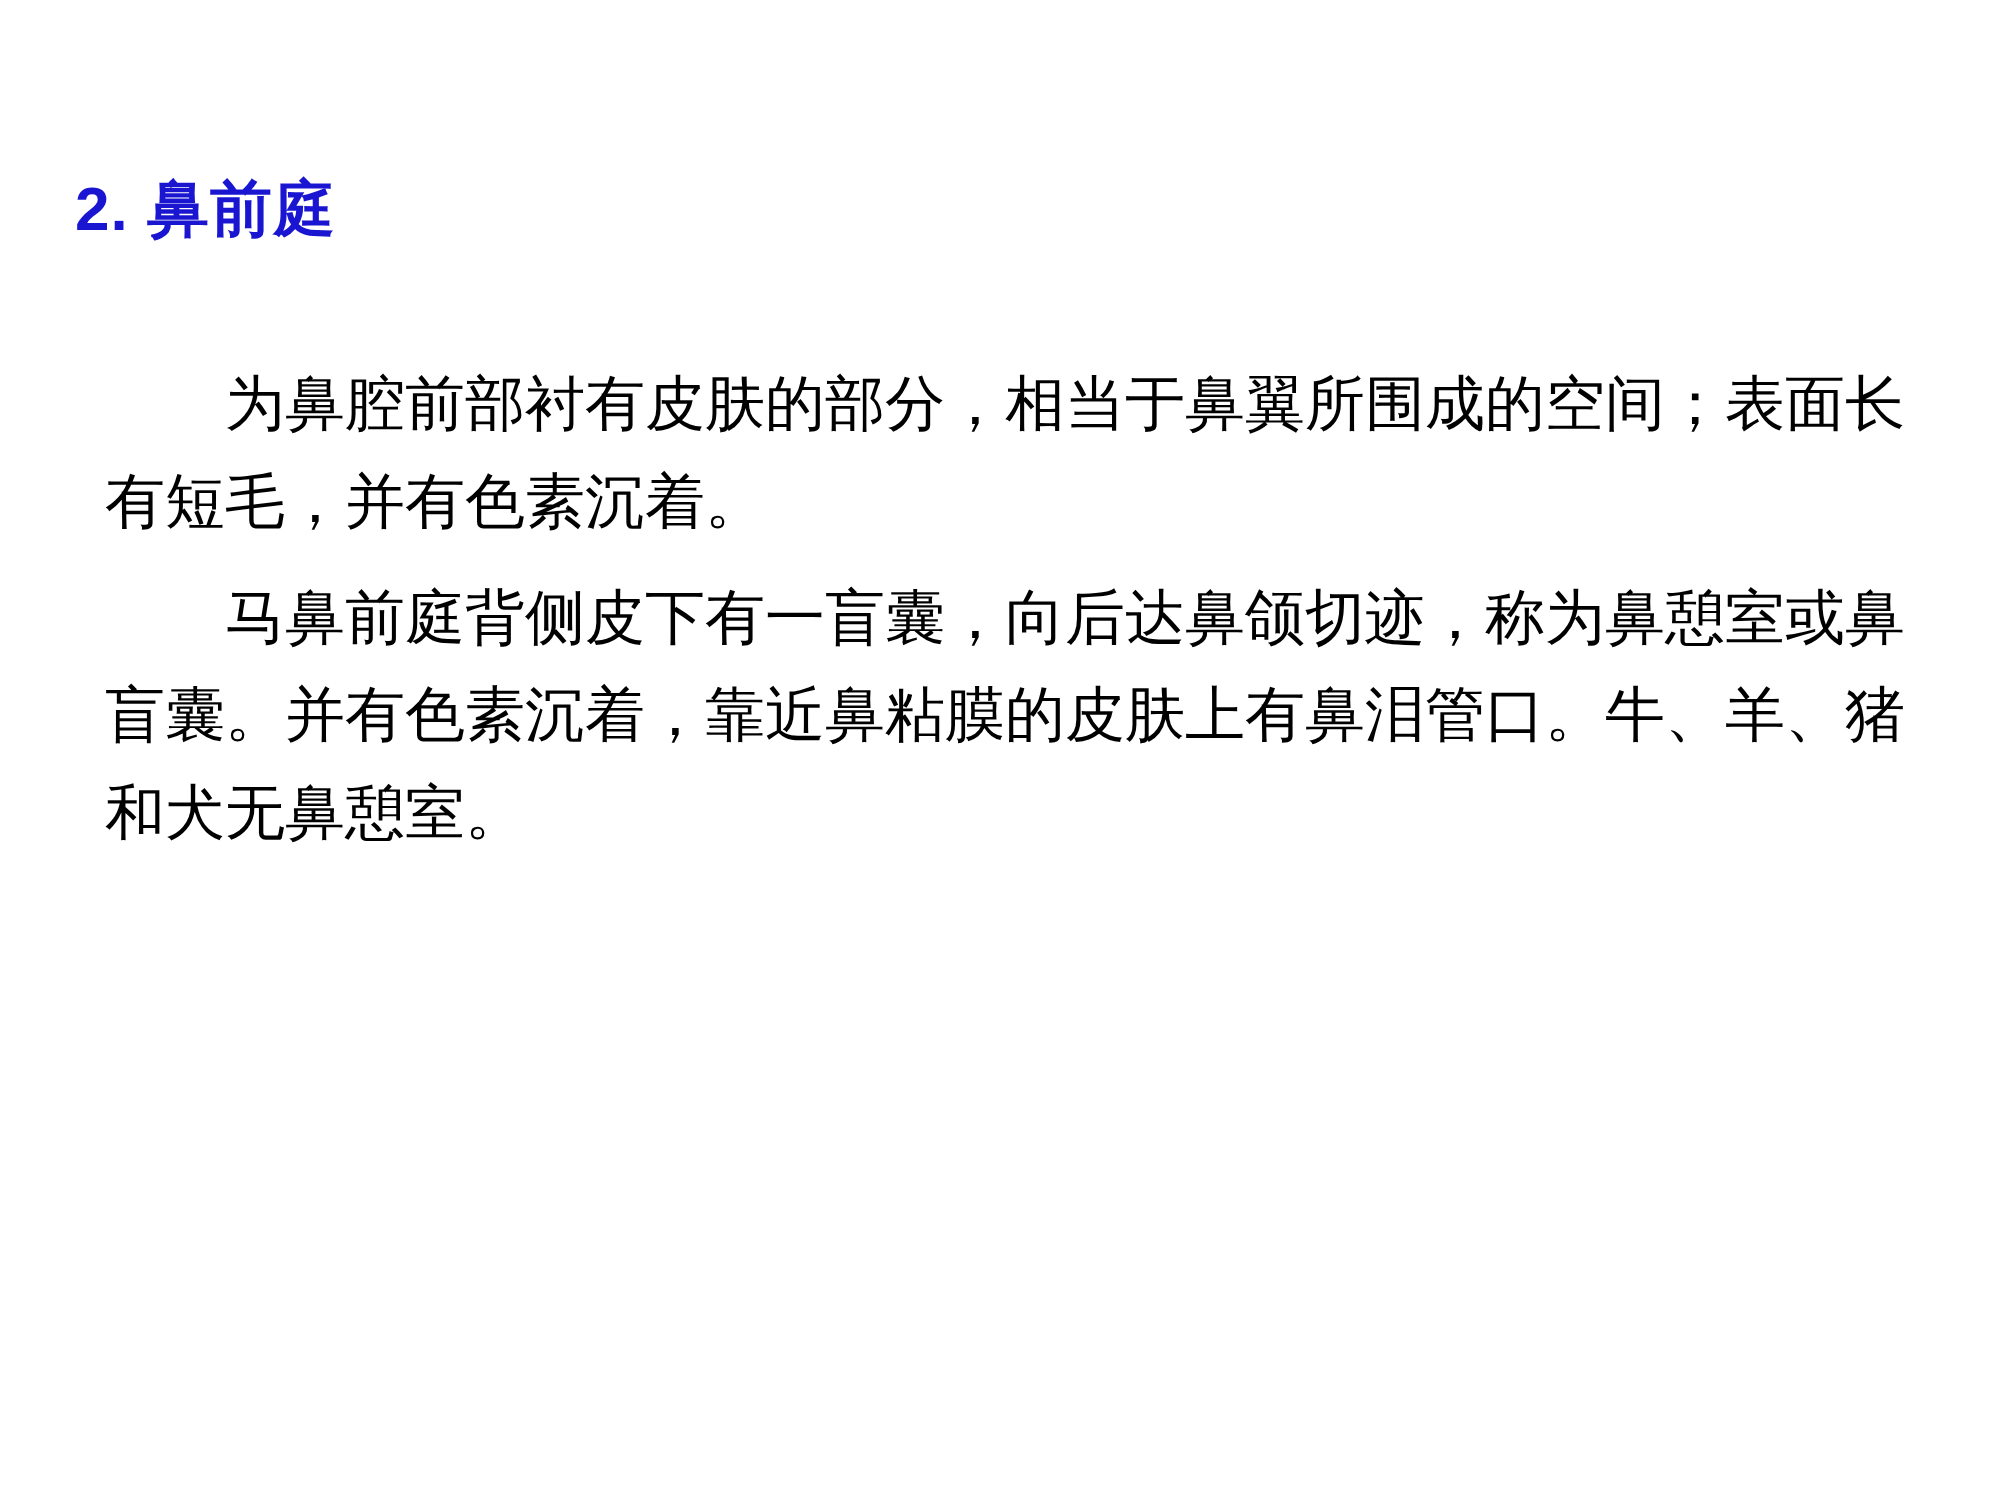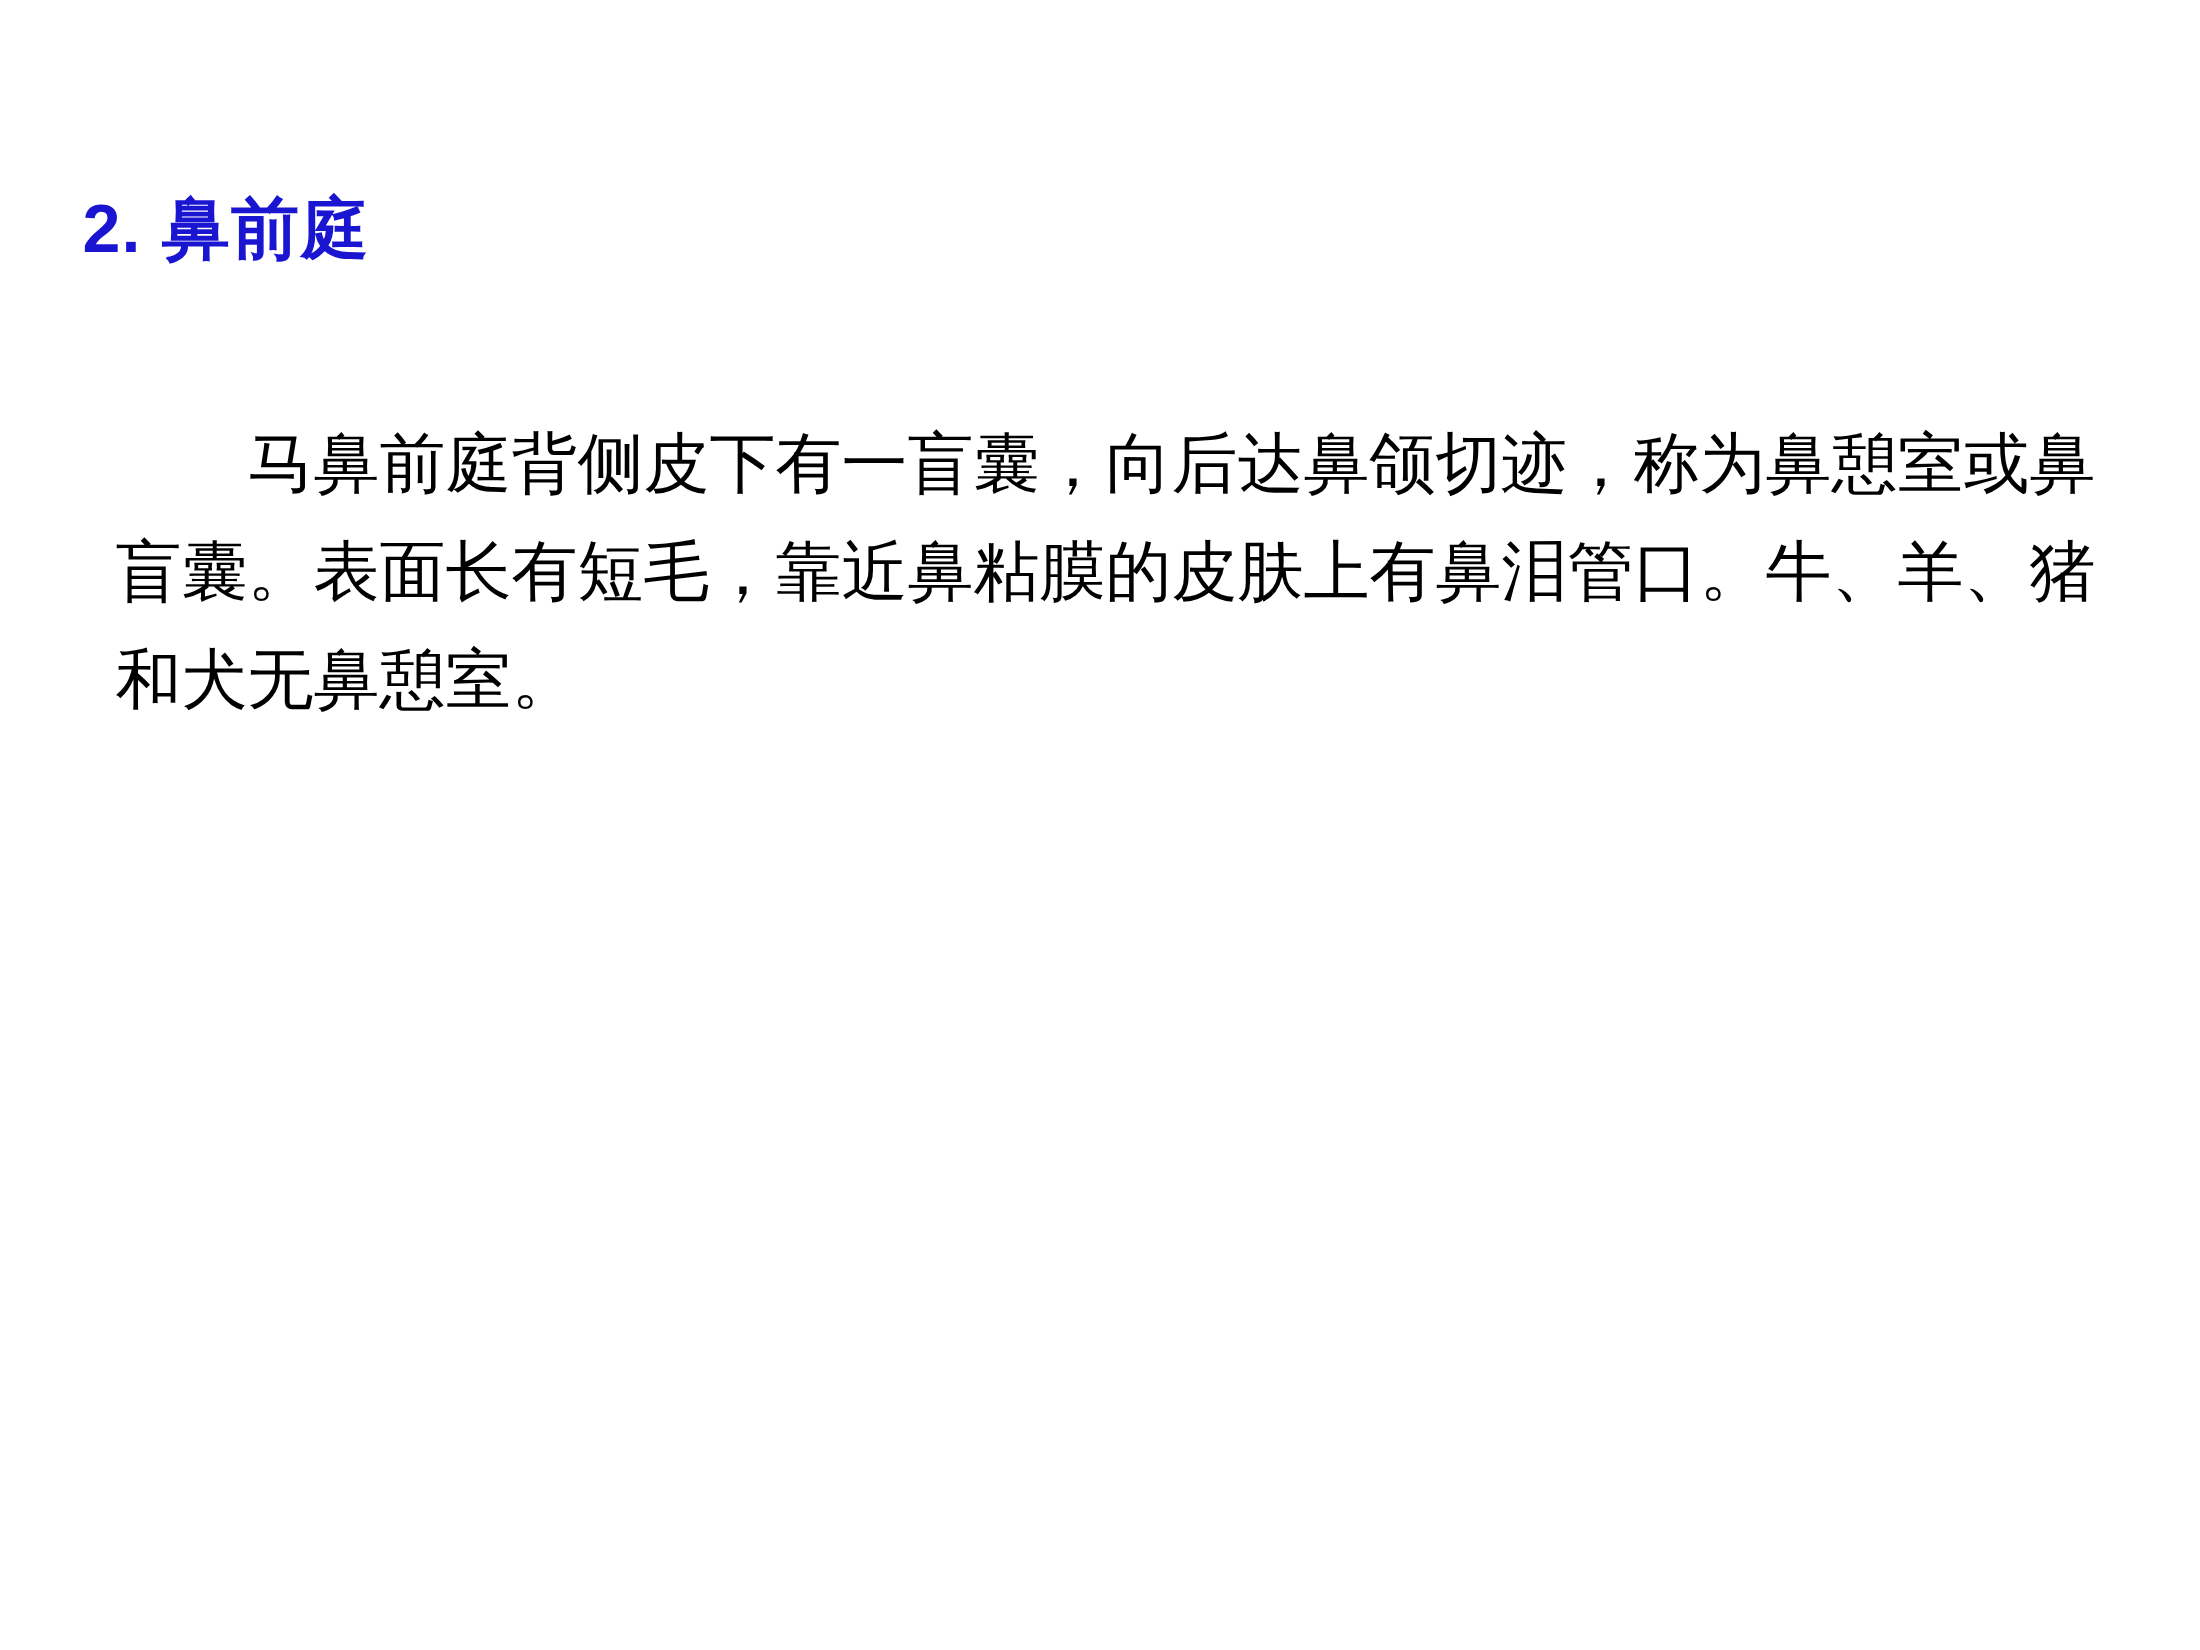--- a/index.html
+++ b/index.html
@@ -52,16 +52,17 @@
   }
 </style>
 </head>
 <body>
 
 <div class="slide">
 
   <div class="slide-title">2. 鼻前庭</div>
 
   <div class="body-block">
-    <p class="para second">马鼻前庭背侧皮下有一盲囊，向后达鼻颌切迹，称为鼻憩室或鼻盲囊。表面长有短毛，靠近鼻粘膜的皮肤上有鼻泪管口。牛、羊、猪和犬无鼻憩室。</p>
+    <p class="para first">为鼻腔前部衬有皮肤的部分，相当于鼻翼所围成的空间；表面长有短毛，并有色素沉着。</p>
+    <p class="para second">马鼻前庭背侧皮下有一盲囊，向后达鼻颌切迹，称为鼻憩室或鼻盲囊。并有色素沉着，靠近鼻粘膜的皮肤上有鼻泪管口。牛、羊、猪和犬无鼻憩室。</p>
   </div>
 
 </div>
 
 </body></html>

